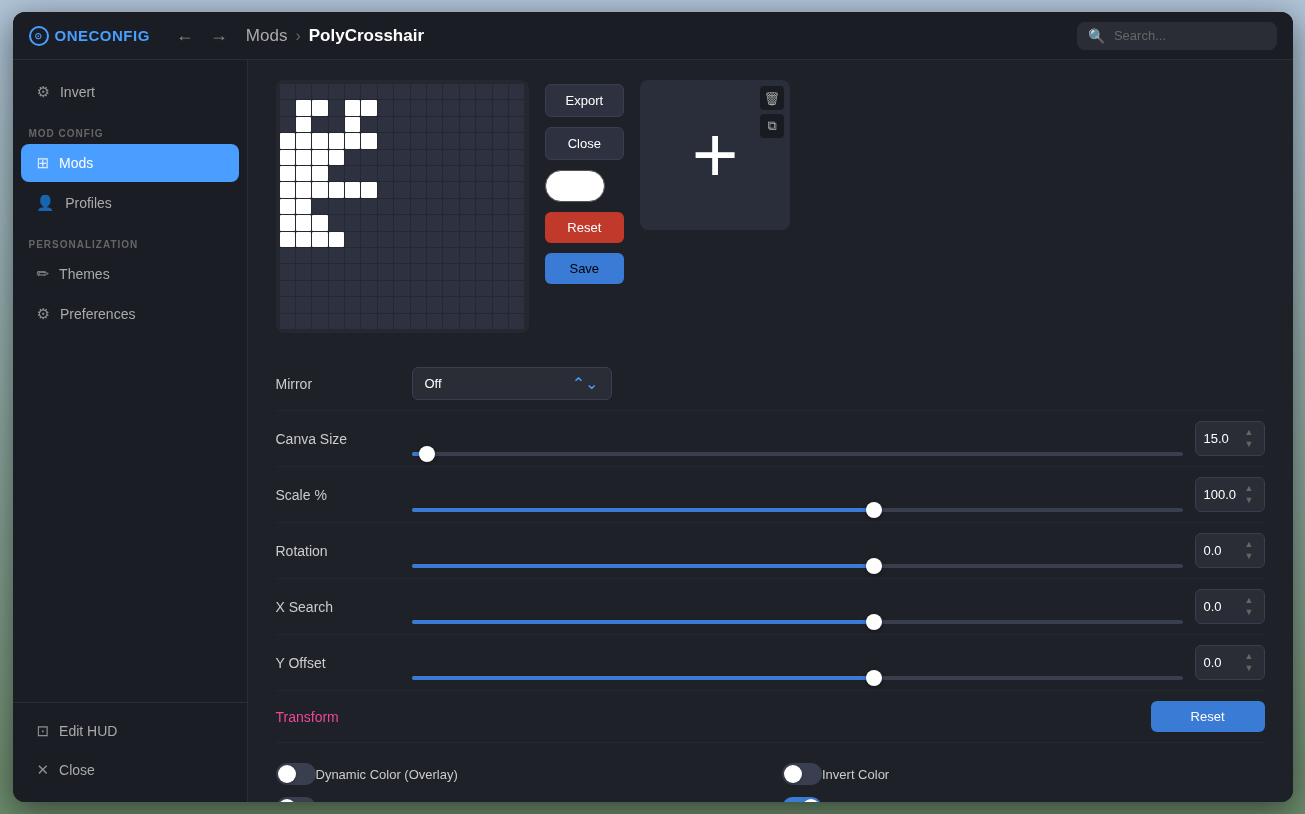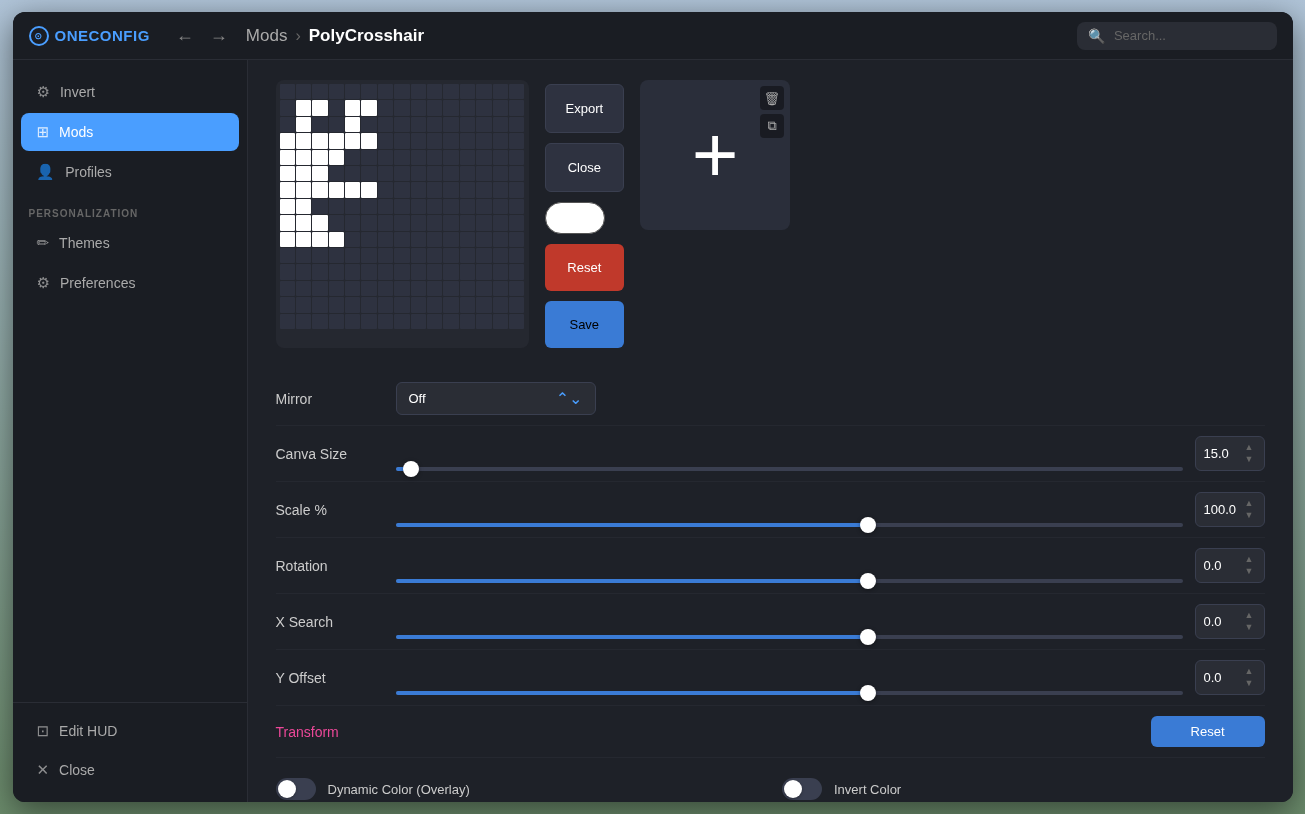--- a/index.html
+++ b/index.html
@@ -173,21 +173,21 @@
       border-radius: 1px;
     }
     .pixel-cell.active { background: #fff; }
     .editor-controls {
       display: flex;
       flex-direction: column;
       gap: 10px;
       padding-top: 4px;
     }
     .btn {
-      padding: 16px 20px;
+      padding: 8px 20px;
       border-radius: 6px;
       border: none;
       cursor: pointer;
       font-size: 13px;
       font-weight: 500;
     }
     .btn-dark {
       background: #2e3240;
       color: #fff;
       border: 1px solid #3a3f50;
@@ -246,20 +246,21 @@
       justify-content: center;
       font-size: 13px;
     }
     .settings-section {
       margin-bottom: 8px;
     }
     .setting-row {
       display: flex;
       align-items: center;
       padding: 10px 0;
+      gap: 16px;
       border-bottom: 1px solid #252830;
     }
     .setting-label {
       color: #ccc;
       font-size: 14px;
       width: 120px;
       flex-shrink: 0;
     }
     .setting-control {
       flex: 1;
@@ -363,21 +364,21 @@
     }
     .toggles-grid {
       display: grid;
       grid-template-columns: 1fr 1fr;
       gap: 12px 24px;
       padding: 12px 0;
     }
     .toggle-row {
       display: flex;
       align-items: center;
-      gap: 12px;
+      gap: 0;
     }
     .toggle-label {
       color: #ccc;
       font-size: 13px;
     }
     .toggle {
       width: 40px;
       height: 22px;
       border-radius: 11px;
       position: relative;
@@ -425,20 +426,21 @@
   </div>
 
   <div class="main-layout">
 
     <div class="sidebar">
       <div class="sidebar-item">
         <span class="item-icon">⚙</span>
         <span>Invert</span>
       </div>
 
+      <div class="sidebar-section-label">MOD CONFIG</div>
 
       <div class="sidebar-item active">
         <span class="item-icon">⊞</span>
         <span>Mods</span>
       </div>
       <div class="sidebar-item">
         <span class="item-icon">👤</span>
         <span>Profiles</span>
       </div>
 

